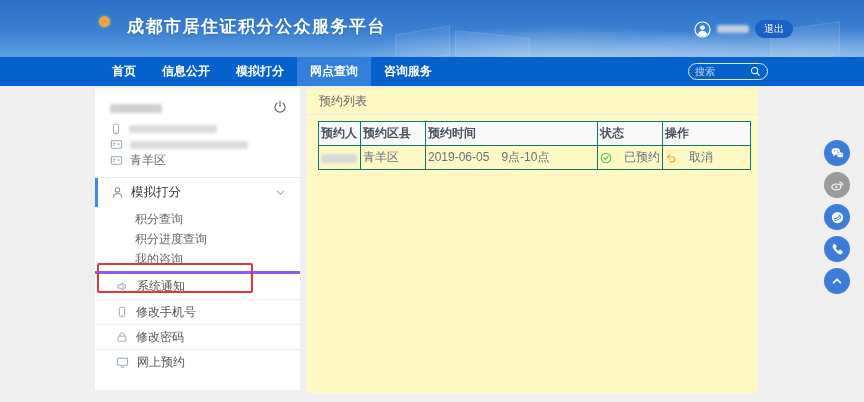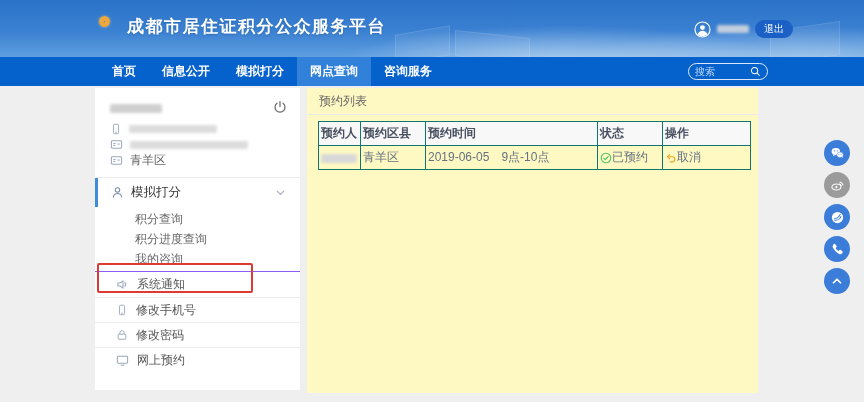--- a/index.html
+++ b/index.html
@@ -46,39 +46,39 @@
   .user-info { position:relative; height:90px; border-bottom:1px solid #ededed; }
   .ui-name-blur { position:absolute; left:15px; top:16px; width:52px; height:9px; background:#cfcfcf; }
   .power-btn { position:absolute; right:13px; top:12px; cursor:pointer; display:flex; }
   .ui-row { position:absolute; left:15px; display:flex; align-items:center; gap:7px; font-size:12px; color:#666; }
   .r2 { top:35px; } .r3 { top:50px; } .r4 { top:64px; }
   .ui-blur-sm { width:88px; height:8px; background:#dcdcdc; }
   .ui-blur-md { width:118px; height:8px; background:#dcdcdc; }
   .group-header { height:29px; display:flex; align-items:center; gap:7px; padding-left:13px;
     border-left:3px solid #3e8ddd; font-size:12.5px; color:#333; cursor:pointer; }
   .group-header .chev { margin-left:auto; margin-right:14px; display:flex; }
-  .sub-menu { padding:2px 0; border-bottom:1px solid #8b5cf6; }
+  .sub-menu { padding:2px 0; border-bottom:3px solid #8b5cf6; }
   .sub-item { height:20px; line-height:20px; padding-left:40px; font-size:12px; color:#666; cursor:pointer; }
   .sub-item.active { color:#3e8ddd; }
   .menu-item { height:25px; display:flex; align-items:center; gap:8px; padding-left:21px;
     font-size:12px; color:#555; cursor:pointer; }
   .menu-item + .menu-item { border-top:1px solid #ededed; }
   .red-highlight { position:absolute; left:2px; top:175px; width:156px; height:30px;
     border:2px solid #dd3b31; border-radius:2px; pointer-events:none; }
 
   
   .main { position:absolute; left:307px; top:88px; width:451px; height:305px; background:#fef9c3; }
   .main-title { height:27px; line-height:27px; padding-left:12px; font-size:12px; color:#666;
     border-bottom:1px solid #e9eaec; }
   .tbl-wrap { margin:6px 8px 0 11px; }
   table { width:432px; border-collapse:collapse; table-layout:fixed; font-size:12px; }
   th,td { border:1px solid #0f766e; text-align:left; height:24px; padding:0 2px; overflow:hidden; white-space:nowrap; }
   th { background:#f8f8f9; color:#495060; font-weight:bold; }
   td { color:#657180; }
-  .cell-flex { display:inline-flex; align-items:center; gap:0; vertical-align:middle; }
+  .cell-flex { display:inline-flex; align-items:center; gap:12px; vertical-align:middle; }
   .row-name-blur { display:inline-block; width:36px; height:9px; background:#d8d8d8; vertical-align:middle; }
   .action-link { cursor:pointer; }
 
   
   .floats { position:absolute; left:824px; top:140px; width:26px; }
   .float-btn { width:26px; height:26px; border-radius:50%; margin-bottom:6px; background:#3b7dd8;
     display:flex; align-items:center; justify-content:center; cursor:pointer; }
   .float-btn.gray { background:#9b9b9b; }
 </style>
 </head>

